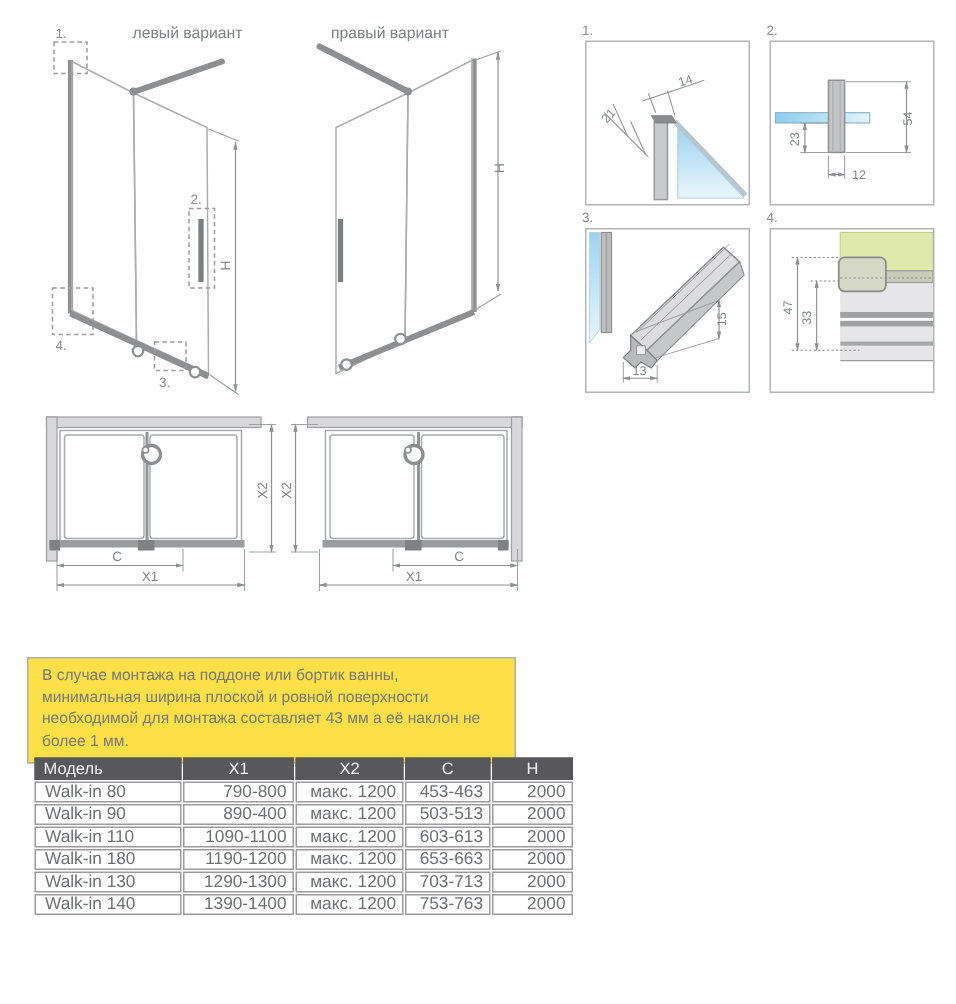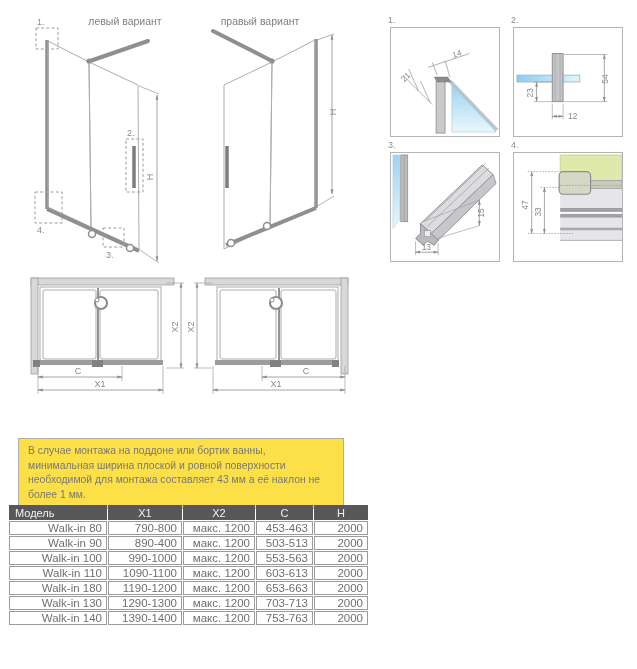--- a/index.html
+++ b/index.html
@@ -11,27 +11,27 @@
   .detail-box{position:absolute;width:108px;height:108px;border:1px solid #b3b4b6;background:#fff;}
   .detail-label{position:absolute;top:-13px;left:-3px;font-size:9px;color:#8b8c8e;}
   .d1{left:390px;top:27px;} .d2{left:513px;top:27px;}
   .d3{left:390px;top:152px;} .d4{left:513px;top:152px;}
   .title-t{font-size:10.5px;fill:#7f8083;}
   .dim{font-size:9px;fill:#84868a;}
   .dim8{font-size:8.5px;fill:#84868a;}
   .co{font-size:9px;fill:#8b8c8e;}
   .note{position:absolute;left:18px;top:438px;width:306px;border:1px solid #adadaf;
         padding:5px 9px 6px 9px;font-size:10.4px;line-height:14.5px;color:#77787a;background:#fde047;}
-  .dims-table{position:absolute;left:8px;top:504px;border-collapse:separate;border-spacing:1px;}
+  .dims-table{position:absolute;left:22px;top:504px;border-collapse:separate;border-spacing:1px;}
   .dims-table th{background:#58585a;border:1px solid #58585a;color:#f2f2f2;font-weight:normal;
         font-size:11px;height:13px;padding:0 5px;text-align:center;}
   .dims-table th.model{text-align:left;width:86px;}
   .dims-table td{border:1px solid #9b9b9d;background:#ffffff;color:#6e6f72;font-size:11.5px;
         height:11.5px;padding:0 4px;text-align:right;line-height:12px;}
-  .dims-table td.model{text-align:right;padding-left:6px;}
+  .dims-table td.model{text-align:left;padding-left:6px;}
   .w-x1{width:62px;} .w-x2{width:60px;} .w-c{width:45px;} .w-h{width:42px;}
 </style>
 </head>
 <body>
 
 <div class="page">
 
   <svg class="persp" width="380" height="270" viewBox="0 0 380 270">
     <defs>
       <marker id="arP" markerWidth="7" markerHeight="5" refX="6" refY="2.5" orient="auto-start-reverse">
@@ -283,27 +283,20 @@
         <td>2000</td>
       </tr>
       <tr>
         <td class="model">Walk-in 90</td>
         <td>890-400</td>
         <td>макс. 1200</td>
         <td>503-513</td>
         <td>2000</td>
       </tr>
       <tr>
-        <td class="model">Walk-in 100</td>
-        <td>990-1000</td>
-        <td>макс. 1200</td>
-        <td>553-563</td>
-        <td>2000</td>
-      </tr>
-      <tr>
         <td class="model">Walk-in 110</td>
         <td>1090-1100</td>
         <td>макс. 1200</td>
         <td>603-613</td>
         <td>2000</td>
       </tr>
       <tr>
         <td class="model">Walk-in 180</td>
         <td>1190-1200</td>
         <td>макс. 1200</td>

